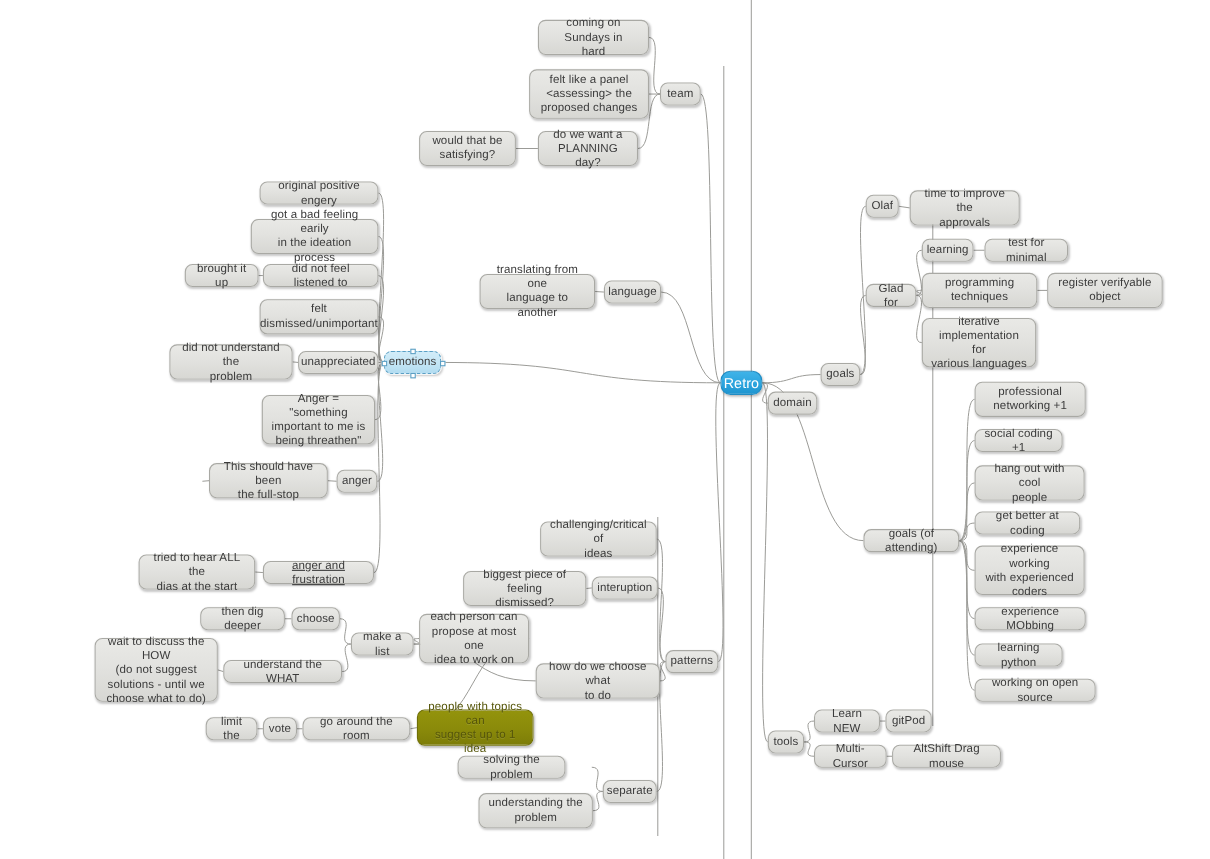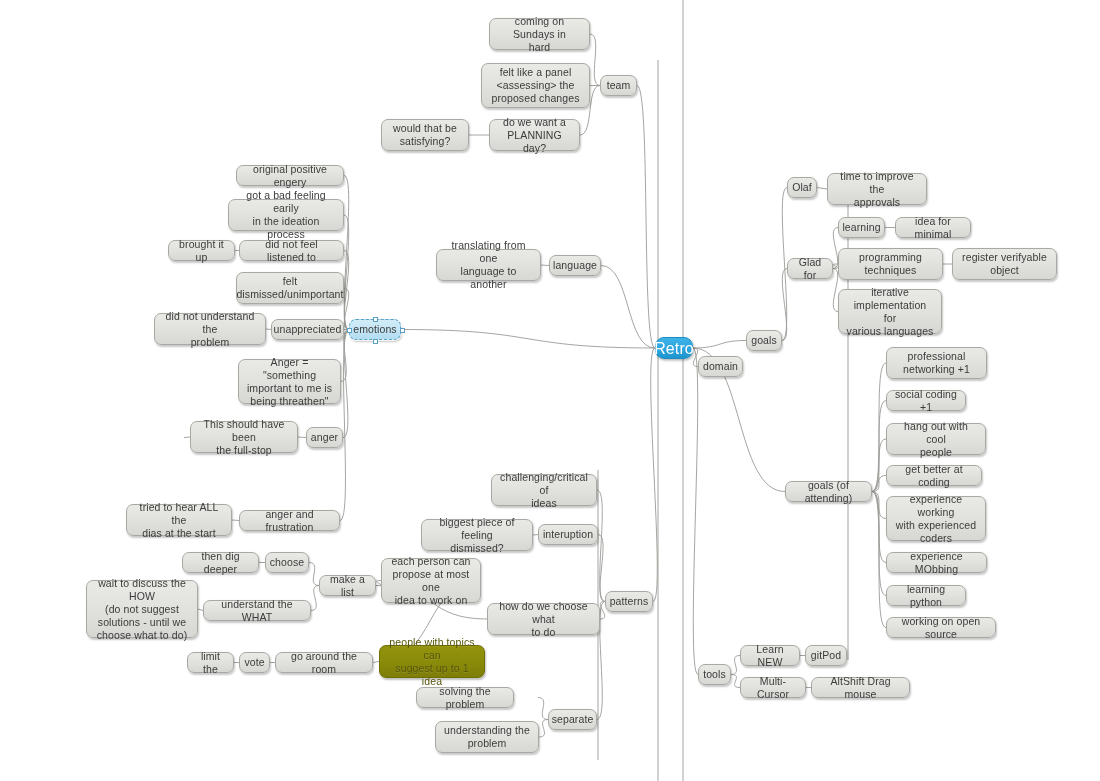--- a/index.html
+++ b/index.html
@@ -42,21 +42,21 @@
     letter-spacing: 0.1px;
     padding: 3px 7px;
     box-shadow: 1px 1.5px 2px rgba(0,0,0,0.22);
     white-space: pre-line;
     z-index: 5;
   }
   .node.root {
     background: linear-gradient(to bottom, #3fb3e8 0%, #2ba4de 55%, #1f95cf 100%);
     border: 1px solid #1f8cc4;
     color: #ffffff;
-    font-size: 16px;
+    font-size: 13px;
     border-radius: 9px;
     box-shadow: 1px 1.5px 2.5px rgba(0,0,0,0.3);
   }
   .node.selected {
     background: linear-gradient(to bottom, #d2ecf8 0%, #c3e5f5 55%, #b2dcf0 100%);
     border: 1px dashed #5a9fc4;
     color: #3b3b3b;
     box-shadow: 0 0 0 1px rgba(255,255,255,0.8), 1px 1.5px 2px rgba(0,0,0,0.22);
     z-index: 8;
   }
@@ -175,33 +175,33 @@
 dismissed/unimportant</div>
     <div class="node" style="left: 271px; top: 319px; width: 73px; height: 21px;">unappreciated</div>
     <div class="node" style="left: 154px; top: 313px; width: 112px; height: 32px;">did not understand the
 problem</div>
     <div class="node" style="left: 238px; top: 359px; width: 103px; height: 45px;">Anger = "something
 important to me is
 being threathen"</div>
     <div class="node" style="left: 306px; top: 427px; width: 37px; height: 21px;">anger</div>
     <div class="node" style="left: 190px; top: 421px; width: 108px; height: 32px;">This should have been
 the full-stop</div>
-    <div class="node" style="left: 239px; top: 510px; width: 101px; height: 21px;">anger and frustration</div>
+    <div class="node" style="left: 239px; top: 510px; width: 101px; height: 21px; text-decoration: underline;">anger and frustration</div>
     <div class="node" style="left: 126px; top: 504px; width: 106px; height: 32px;">tried to hear ALL the
 dias at the start</div>
     <div class="node" style="left: 549px; top: 255px; width: 52px; height: 21px;">language</div>
     <div class="node" style="left: 436px; top: 249px; width: 105px; height: 32px;">translating from one
 language to another</div>
     <div class="node" style="left: 746px; top: 330px; width: 36px; height: 21px;">goals</div>
     <div class="node" style="left: 787px; top: 177px; width: 30px; height: 21px;">Olaf</div>
     <div class="node" style="left: 827px; top: 173px; width: 100px; height: 32px;">time to improve the
 approvals</div>
     <div class="node" style="left: 787px; top: 258px; width: 46px; height: 21px;">Glad for</div>
     <div class="node" style="left: 838px; top: 217px; width: 47px; height: 21px;">learning</div>
-    <div class="node" style="left: 895px; top: 217px; width: 76px; height: 21px;">idea for minimal</div>
+    <div class="node" style="left: 895px; top: 217px; width: 76px; height: 21px;">test for minimal</div>
     <div class="node" style="left: 838px; top: 248px; width: 105px; height: 32px;">programming
 techniques</div>
     <div class="node" style="left: 952px; top: 248px; width: 105px; height: 32px;">register verifyable
 object</div>
     <div class="node" style="left: 838px; top: 289px; width: 104px; height: 45px;">iterative
 implementation for
 various languages</div>
     <div class="node" style="left: 785px; top: 481px; width: 87px; height: 21px;">goals (of attending)</div>
     <div class="node" style="left: 886px; top: 347px; width: 101px; height: 32px;">professional
 networking +1</div>

